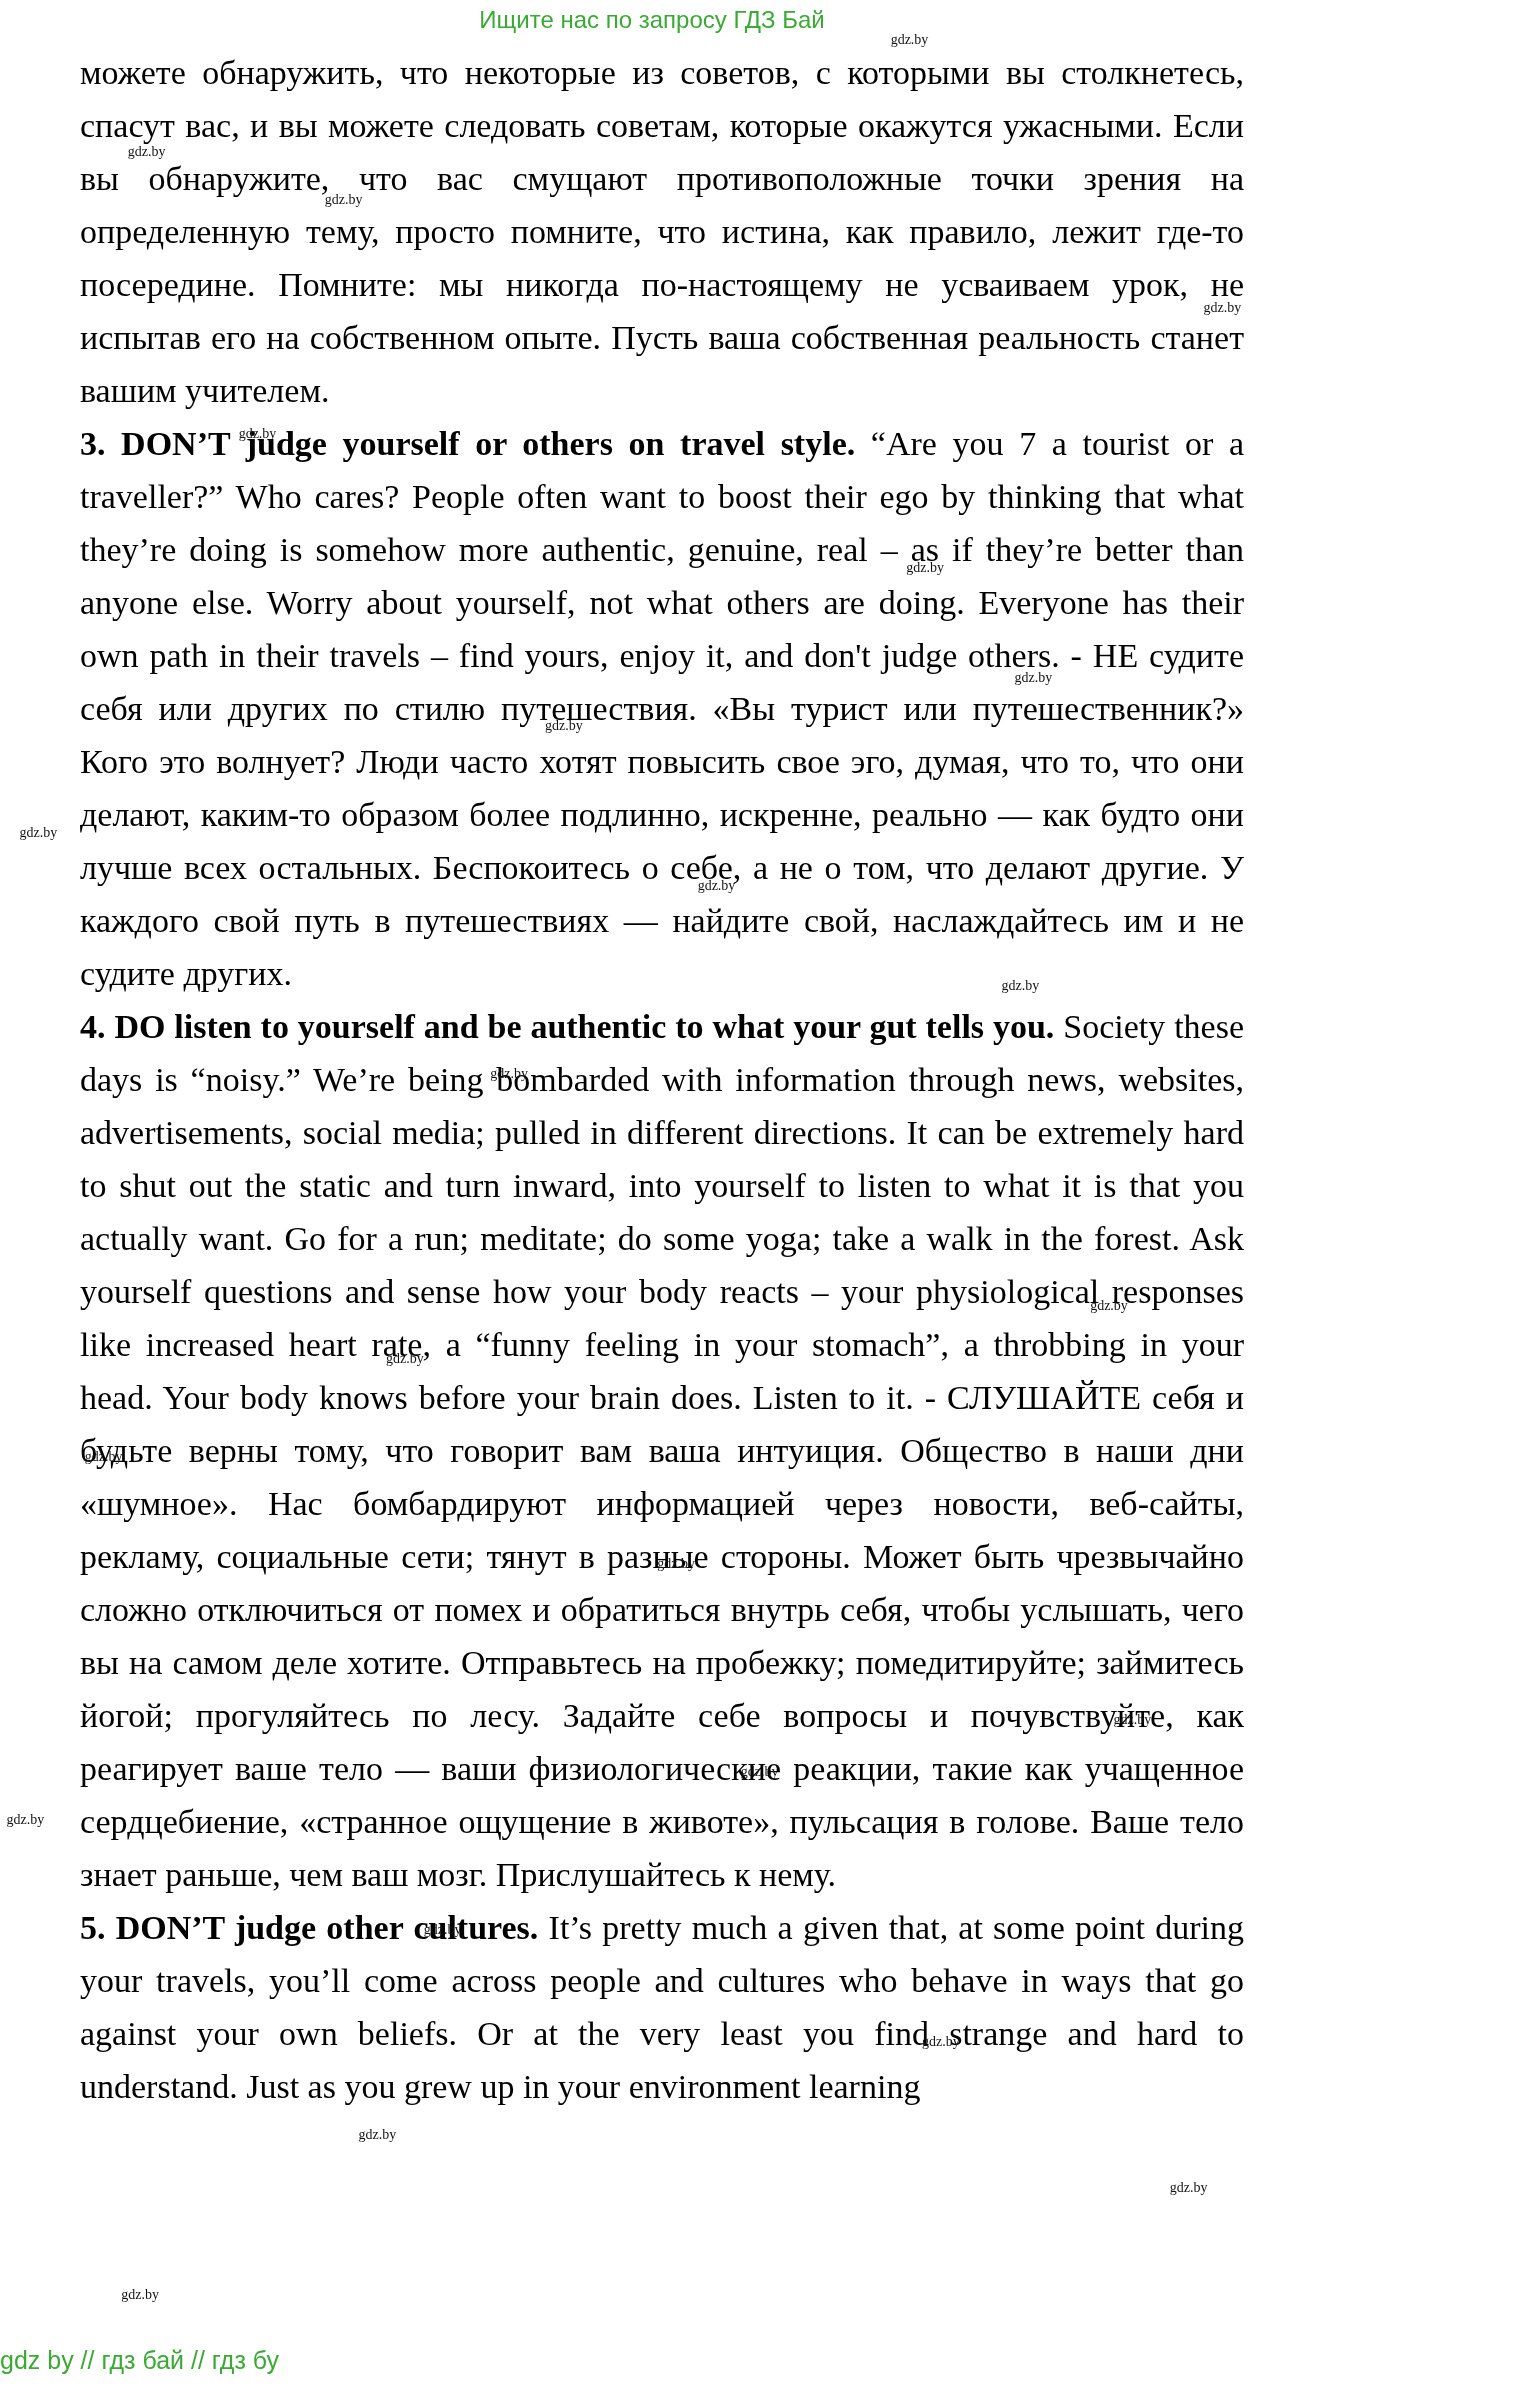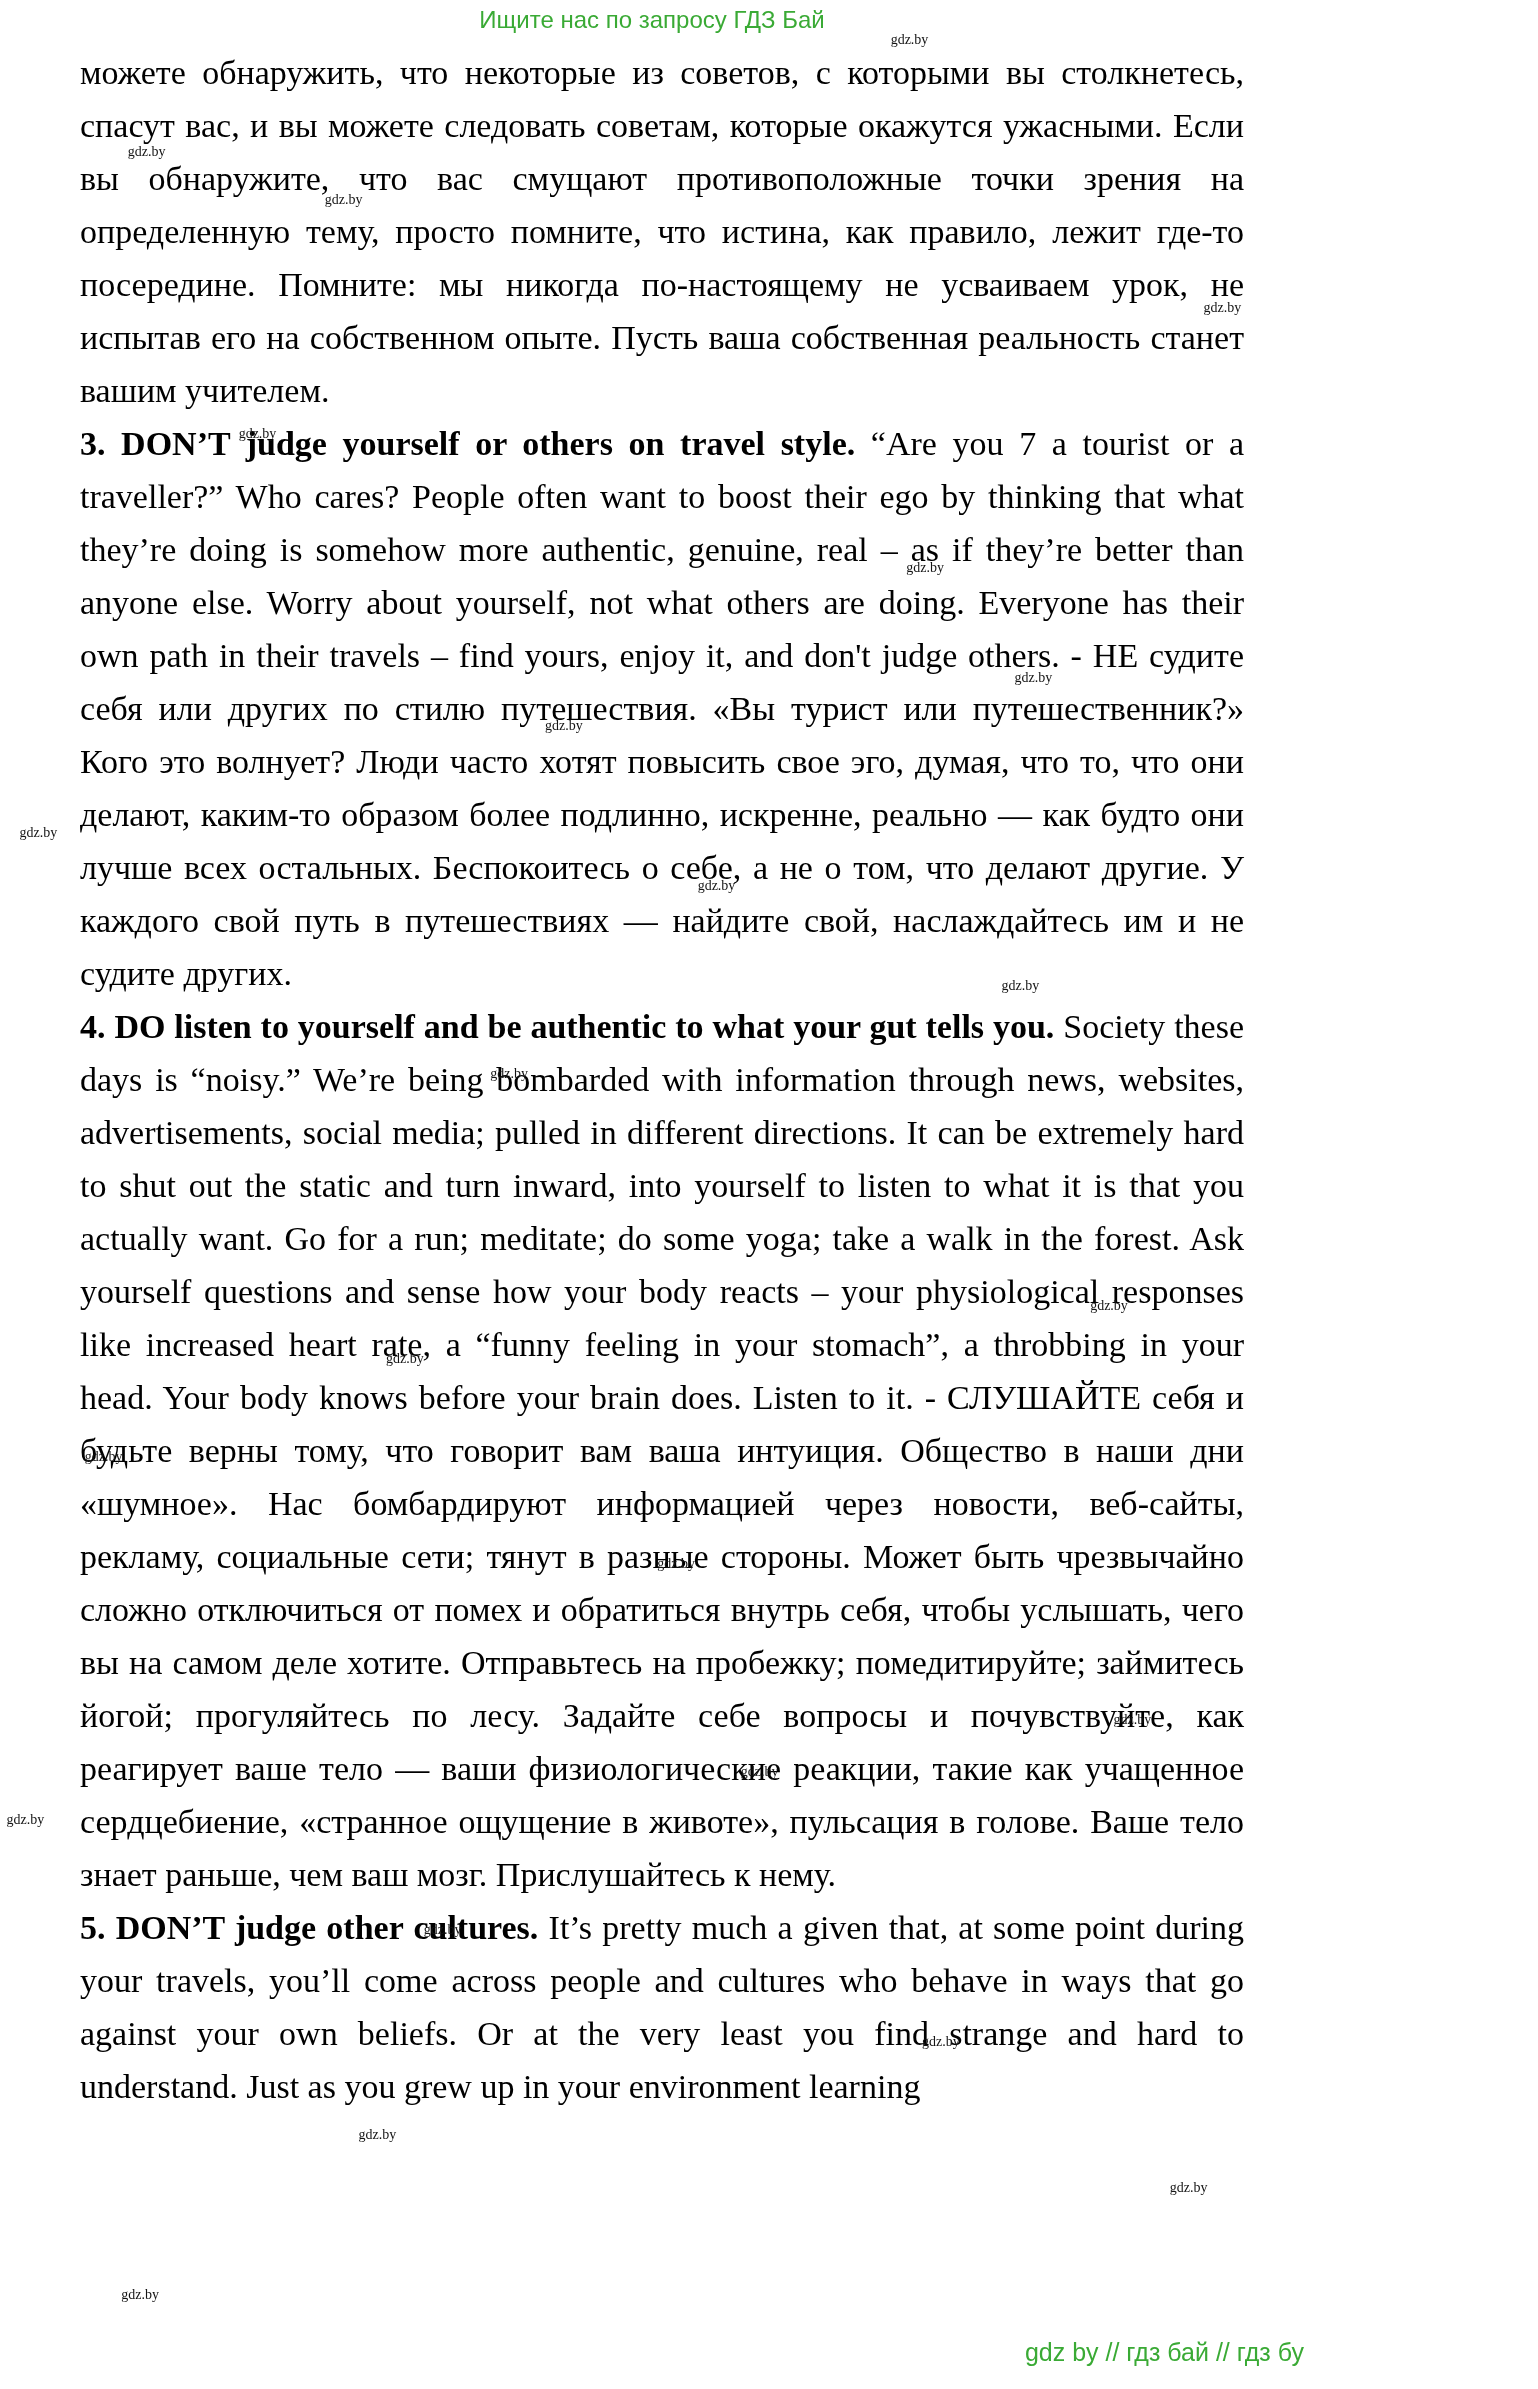--- a/index.html
+++ b/index.html
@@ -34,22 +34,22 @@
     line-height: 53px;
     text-align: justify;
     text-justify: inter-word;
   }
   .content p { margin: 0; }
   .content b { font-weight: 700; }
   .promo-footer {
     position: absolute;
     left: 0;
     right: 0;
-    bottom: 23px;
-    text-align: right;
+    bottom: 15px;
+    text-align: left;
     color: var(--green);
     font-family: "Liberation Sans", sans-serif;
     font-size: 25px;
     line-height: 28.5px;
   }
   .watermark {
     position: absolute;
     font-family: "Liberation Serif", serif;
     font-size: 14px;
     line-height: 17.4px;

